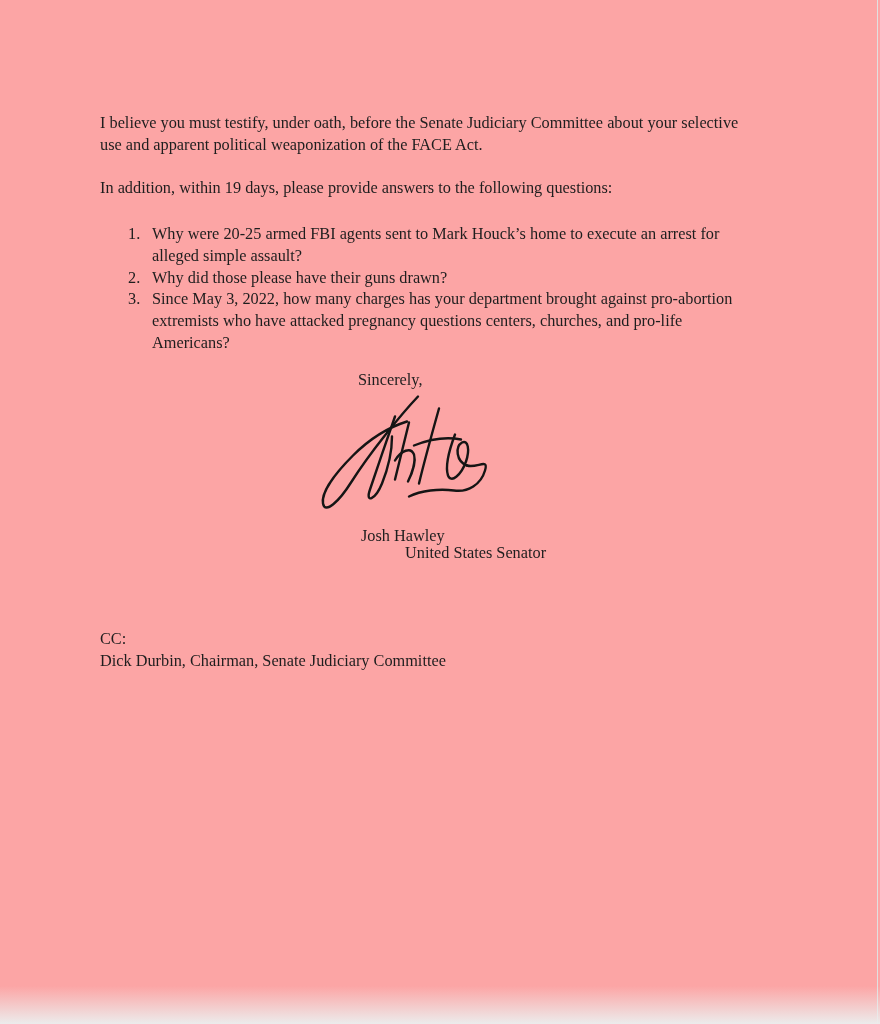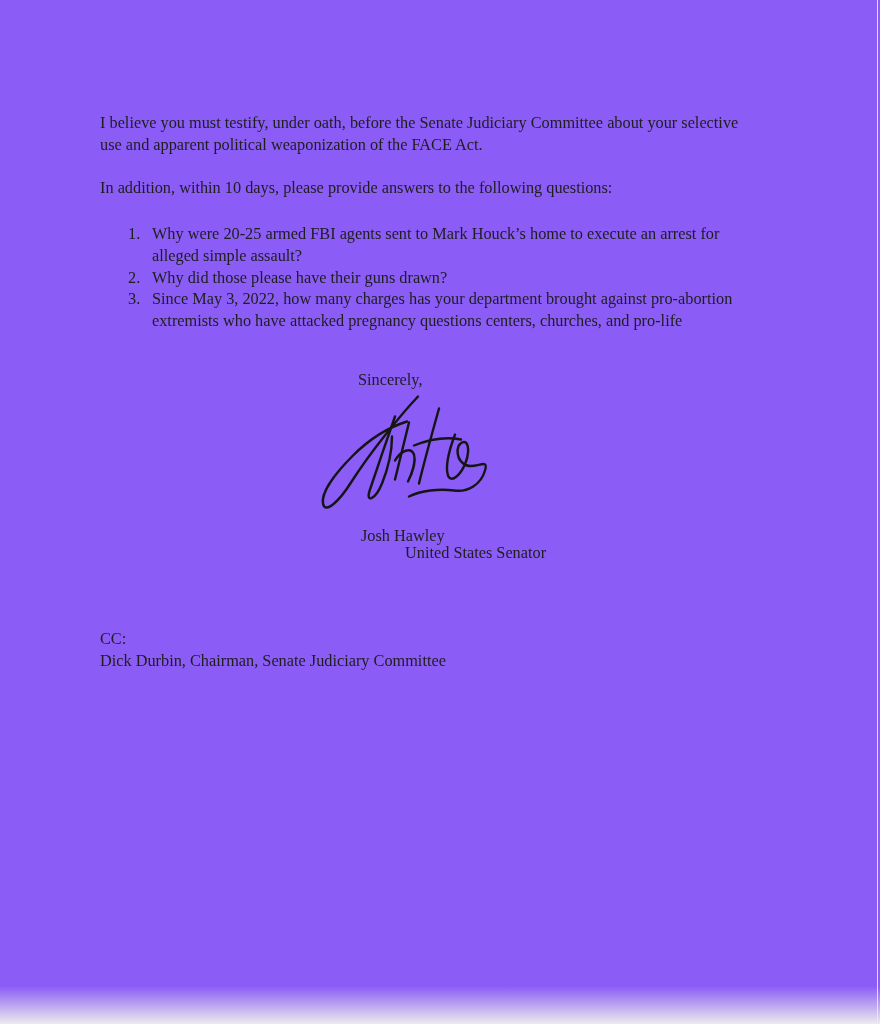--- a/index.html
+++ b/index.html
@@ -4,21 +4,21 @@
 <style>
   * { margin: 0; padding: 0; box-sizing: border-box; }
   html, body {
     width: 880px; height: 1024px;
     background: #ffffff;
     font-family: "Liberation Serif", "DejaVu Serif", serif;
   }
   .page {
     position: relative;
     width: 880px; height: 1024px;
-    background: #8b5cf6;
+    background: #fca5a5;
     overflow: hidden;
     color: #1e1e1e;
     font-size: 16.3px;
   }
   .block { position: absolute; }
   .line { display: block; white-space: nowrap; line-height: 21.8px; }
   
   .para-testify   { left: 100px; top: 112px; }
   .para-request   { left: 100px; top: 177px; }
   
@@ -48,37 +48,38 @@
 <body>
 
 <div class="page">
 
   <p class="block para-testify">
     <span class="line">I believe you must testify, under oath, before the Senate Judiciary Committee about your selective</span>
     <span class="line">use and apparent political weaponization of the FACE Act.</span>
   </p>
 
   <p class="block para-request">
-    <span class="line">In addition, within 10 days, please provide answers to the following questions:</span>
+    <span class="line">In addition, within 19 days, please provide answers to the following questions:</span>
   </p>
 
   <ol class="block question-list">
     <li class="q-item">
       <span class="q-num">1.</span>
       <span class="line">Why were 20-25 armed FBI agents sent to Mark Houck’s home to execute an arrest for</span>
       <span class="line">alleged simple assault?</span>
     </li>
     <li class="q-item">
       <span class="q-num">2.</span>
       <span class="line">Why did those please have their guns drawn?</span>
     </li>
     <li class="q-item">
       <span class="q-num">3.</span>
       <span class="line">Since May 3, 2022, how many charges has your department brought against pro-abortion</span>
       <span class="line">extremists who have attacked pregnancy questions centers, churches, and pro-life</span>
+      <span class="line">Americans?</span>
     </li>
   </ol>
 
   <p class="block valediction">Sincerely,</p>
 
   <div class="block signature-wrap">
     <svg viewBox="0 0 190 125" fill="none" stroke="#151515" stroke-width="2.4" stroke-linecap="round" stroke-linejoin="round">
       <path d="M 103,6 C 86,24 55,62 36,92 C 24,111 10,124 8,113 C 6,102 20,83 38,65 C 56,47 76,36 92,31"></path>
       <path d="M 80,26 C 73,46 62,78 55,99 C 50,113 60,110 67,93 C 73,78 77,60 77,46"></path>
       <path d="M 94,32 C 89,52 84,72 80,89"></path>

